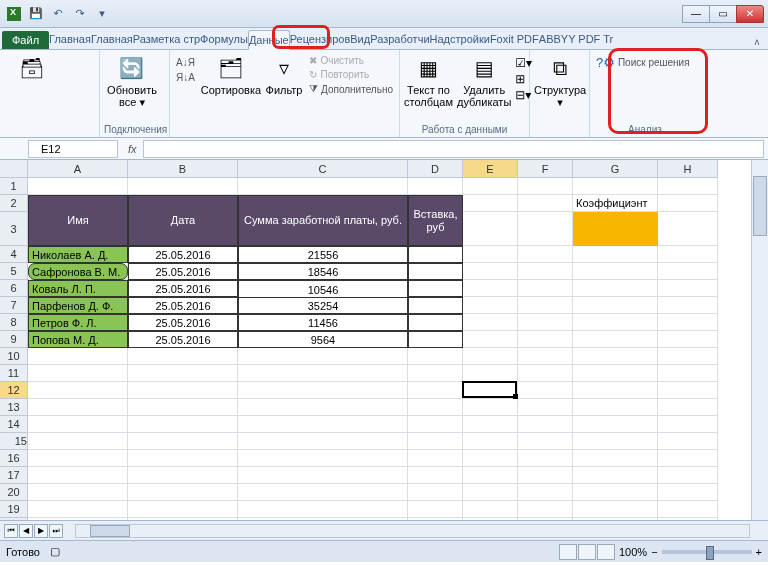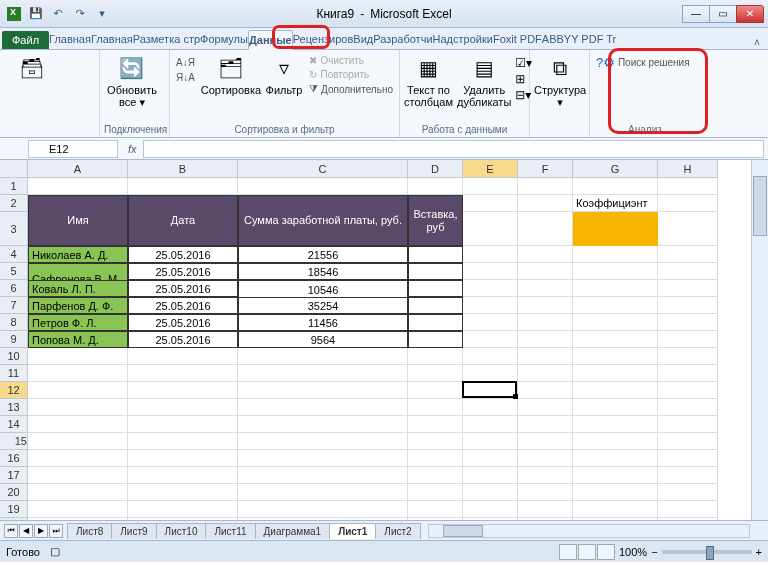--- a/index.html
+++ b/index.html
@@ -9,35 +9,35 @@
 .qat-btn { width:20px; height:20px; display:flex; align-items:center; justify-content:center; font-size:11px; color:#3a5a85; border:1px solid transparent; border-radius:2px; }
 .title-center { position:absolute; left:50%; transform:translateX(-50%); display:flex; gap:6px; align-items:center; }
 .excel-icon { width:14px; height:14px; background:#2a7a2a; display:inline-block; position:relative; }
 .excel-icon::after { content:"X"; color:#fff; font-size:9px; font-weight:bold; position:absolute; left:3px; top:0; }
 .win-controls { display:flex; }
 .win-btn { width:28px; height:18px; border:1px solid #8ca3c0; background:linear-gradient(#f0f5fb,#d8e4f2); display:flex; align-items:center; justify-content:center; font-size:10px; margin-left:-1px; }
 .win-close { background:linear-gradient(#e88,#c33); color:#fff; border-color:#a33; border-radius:0 3px 0 0; }
 .tabs-row { height:22px; background:#e8eff8; display:flex; align-items:flex-end; padding-left:2px; font-size:11px; border-bottom:1px solid #a6b8d0; position:relative; }
 .file-tab { background:#1e6b3a; color:#fff; padding:3px 10px; border-radius:2px 2px 0 0; font-size:11px; }
 .rtab { padding:3px 0; color:#3a5a85; white-space:nowrap; }
-.rtab.active { background:#f4f8fc; border:1px solid #a6b8d0; border-bottom:1px solid #f4f8fc; border-radius:3px 3px 0 0; margin-bottom:-1px;font-weight:bold; }
+.rtab.active { background:#f4f8fc; border:1px solid #a6b8d0; border-bottom:1px solid #f4f8fc; border-radius:3px 3px 0 0; margin-bottom:-1px; }
 .tab-data-highlight { position:absolute; border:3px solid #e02020; border-radius:7px; pointer-events:none; }
 .tabs-right { margin-left:auto; display:flex; gap:4px; padding-right:4px; align-items:center; }
 .tabs-right span { width:14px; height:14px; font-size:10px; color:#3a5a85; display:flex; align-items:center; justify-content:center; }
 .ribbon { height:88px; background:#f4f8fc; border-bottom:1px solid #a6b8d0; display:flex; font-size:11px; position:relative; }
 .rgroup { border-right:1px solid #cdd9e8; display:flex; flex-direction:column; padding:2px 4px 0 4px; }
 .rgroup-body { flex:1; display:flex; align-items:flex-start; gap:4px; }
 .rgroup-label { text-align:center; font-size:10px; color:#5a6b85; padding-bottom:2px; }
 .rbtn-lg { display:flex; flex-direction:column; align-items:center; width:56px; text-align:center; line-height:1.1; padding-top:2px; }
 .rbtn-lg .ico { width:28px; height:28px; margin-bottom:2px; display:flex; align-items:center; justify-content:center; font-size:20px; }
 .rbtn-sm { display:flex; align-items:center; gap:3px; font-size:10px; color:#555; padding:1px 2px; white-space:nowrap; }
 .rbtn-sm.dis { color:#aaa; }
 .solver-highlight { position:absolute; border:3px solid #e02020; border-radius:10px; pointer-events:none; }
 .formula-bar { height:22px; border-bottom:1px solid #a6b8d0; display:flex; align-items:center; font-size:11px; background:#f4f8fc; }
-.namebox { width:90px; border:1px solid #b8c5d8; background:#fff; height:18px; margin:0 4px 0 28px; display:flex; align-items:center; padding:0 20px; }
+.namebox { width:90px; border:1px solid #b8c5d8; background:#fff; height:18px; margin:0 4px 0 28px; display:flex; align-items:center; padding:0 12px; }
 .fx { padding:0 6px; color:#555; font-style:italic; }
 .fbar-input { flex:1; border:1px solid #b8c5d8; background:#fff; height:18px; margin-right:4px; }
 .sheet-area { position:relative; height:360px; overflow:hidden; background:#fff; }
 .select-all { position:absolute; left:0; top:0; width:28px; height:18px; background:#e9edf4; border-right:1px solid #c0c8d8; border-bottom:1px solid #c0c8d8; }
 .col-headers { position:absolute; left:28px; top:0; height:18px; display:flex; }
 .ch { background:#e9edf4; border-right:1px solid #c0c8d8; border-bottom:1px solid #c0c8d8; text-align:center; font-size:11px; line-height:18px; color:#333; }
 .ch.sel { background:#f7d98c; }
 .row-headers { position:absolute; left:0; top:18px; width:28px; }
 .rh { background:#e9edf4; border-right:1px solid #c0c8d8; border-bottom:1px solid #c0c8d8; text-align:center; font-size:11px; color:#333; }
 .rh.sel { background:#f7d98c; }
@@ -72,25 +72,20 @@
 <div class="titlebar">
   <div class="qat">
     <span class="qat-btn">
         <span class="excel-icon"></span>
       </span>
     <span class="qat-btn">💾</span>
     <span class="qat-btn">↶</span>
     <span class="qat-btn">↷</span>
     <span class="qat-btn">▾</span>
   </div>
-  <div class="title-center">
-    <span>Книга9</span>
-    <span>-</span>
-    <span>Microsoft Excel</span>
-  </div>
   <div class="win-controls">
     <div class="win-btn">—</div>
     <div class="win-btn">▭</div>
     <div class="win-btn win-close">✕</div>
   </div>
 </div>
 
 <div class="tabs-row">
   <div class="file-tab">Файл</div>
   <div id="rtabs-container" style="display:flex;">
@@ -158,21 +153,20 @@
         <div class="rbtn-sm dis">
             <span>↻</span>
             <span>Повторить</span>
           </div>
         <div class="rbtn-sm">
             <span>⧩</span>
             <span>Дополнительно</span>
           </div>
       </div>
     </div>
-    <div class="rgroup-label">Сортировка и фильтр</div>
   </div>
   <div class="rgroup" style="width:130px;">
     <div class="rgroup-body">
       <div class="rbtn-lg" style="width:52px;">
         <div class="ico">▦</div>
         <div style="white-space:pre-line;">Текст по
 столбцам</div>
       </div>
       <div class="rbtn-lg" style="width:56px;">
         <div class="ico">▤</div>
@@ -413,21 +407,21 @@
       <div class="cell" style="left: 545px; top: 340px; width: 85px; height: 17px;"></div>
       <div class="cell" style="left: 630px; top: 340px; width: 60px; height: 17px;"></div>
       <div class="cell hdr-cell" style="left: 0px; top: 17px; width: 100px; height: 51px;">Имя</div>
       <div class="cell hdr-cell" style="left: 100px; top: 17px; width: 110px; height: 51px;">Дата</div>
       <div class="cell hdr-cell" style="left: 210px; top: 17px; width: 170px; height: 51px; white-space: normal;">Сумма заработной платы, руб.</div>
       <div class="cell hdr-cell" style="left: 380px; top: 17px; width: 55px; height: 51px; white-space: normal;">Вставка, руб</div>
       <div class="cell name-cell" style="left: 0px; top: 68px; width: 100px; height: 17px;">Николаев А. Д.</div>
       <div class="cell data-cell" style="left: 100px; top: 68px; width: 110px; height: 17px;">25.05.2016</div>
       <div class="cell data-cell" style="left: 210px; top: 68px; width: 170px; height: 17px;">21556</div>
       <div class="cell data-cell" style="left: 380px; top: 68px; width: 55px; height: 17px;"></div>
-      <div class="cell name-cell" style="left: 0px; top: 85px; width: 100px; height: 32px;">Сафронова В. М.</div>
+      <div class="cell name-cell" style="left: 0px; top: 85px; width: 100px; height: 17px; border-radius: 7px;">Сафронова В. М.</div>
       <div class="cell data-cell" style="left: 100px; top: 85px; width: 110px; height: 17px;">25.05.2016</div>
       <div class="cell data-cell" style="left: 210px; top: 85px; width: 170px; height: 17px;">18546</div>
       <div class="cell data-cell" style="left: 380px; top: 85px; width: 55px; height: 17px;"></div>
       <div class="cell name-cell" style="left: 0px; top: 102px; width: 100px; height: 17px;">Коваль Л. П.</div>
       <div class="cell data-cell" style="left: 100px; top: 102px; width: 110px; height: 17px;">25.05.2016</div>
       <div class="cell data-cell" style="left: 210px; top: 102px; width: 170px; height: 19px;">10546</div>
       <div class="cell data-cell" style="left: 380px; top: 102px; width: 55px; height: 17px;"></div>
       <div class="cell name-cell" style="left: 0px; top: 119px; width: 100px; height: 17px;">Парфенов Д. Ф.</div>
       <div class="cell data-cell" style="left: 100px; top: 119px; width: 110px; height: 17px;">25.05.2016</div>
       <div class="cell data-cell" style="left: 210px; top: 119px; width: 170px; height: 17px;">35254</div>
@@ -449,29 +443,20 @@
     </div>
 </div>
 
 <div class="sheet-tabs">
   <div class="st-nav">
     <span>⏮</span>
     <span>◀</span>
     <span>▶</span>
     <span>⏭</span>
   </div>
-  <div id="stabs" style="display:flex;">
-      <div class="stab">Лист8</div>
-      <div class="stab">Лист9</div>
-      <div class="stab">Лист10</div>
-      <div class="stab">Лист11</div>
-      <div class="stab">Диаграмма1</div>
-      <div class="stab active">Лист1</div>
-      <div class="stab">Лист2</div>
-    </div>
   <div class="hscroll">
       <div class="hscroll-thumb"></div>
     </div>
 </div>
 
 <div class="status-bar">
   <div style="display:flex;gap:10px;align-items:center;">
     <span>Готово</span>
     <span>▢</span>
   </div>

